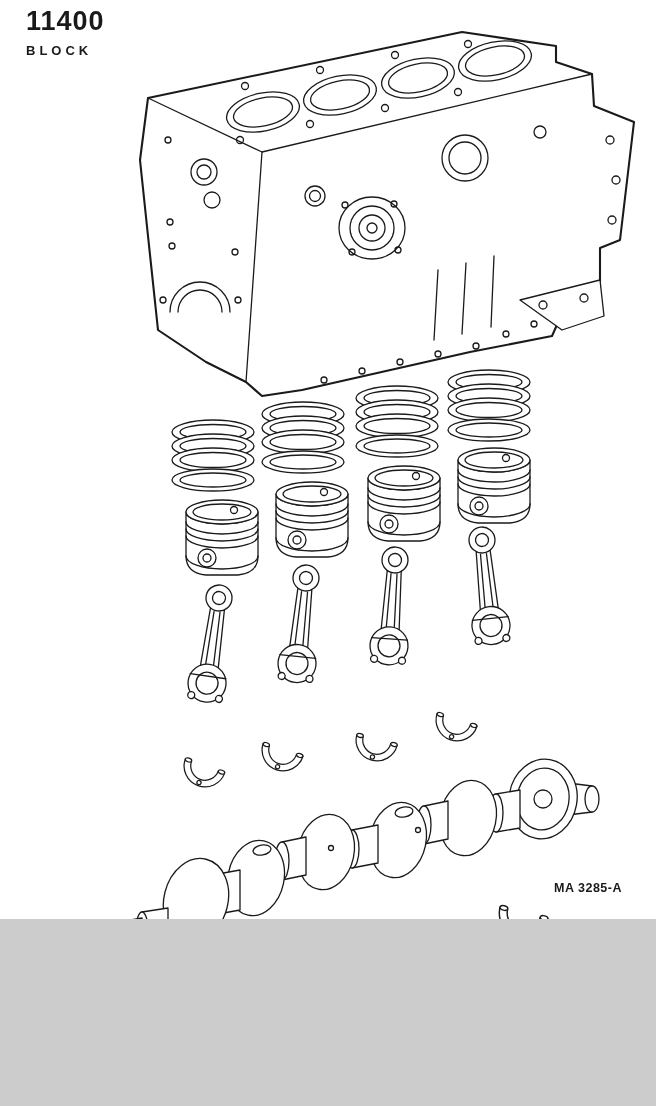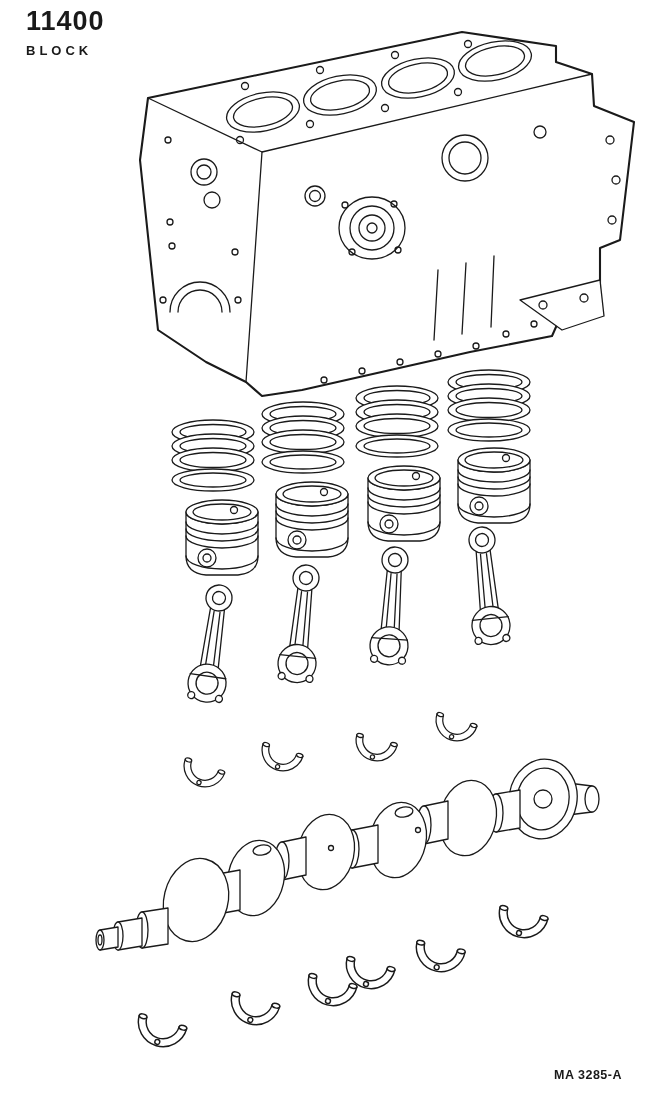--- a/index.html
+++ b/index.html
@@ -1,19 +1,19 @@
 <!DOCTYPE html>
 <html style="--ink: #1a1a1a; --paper: #ffffff;"><head>
 <meta charset="utf-8">
 <style>
   :root { --ink:#1a1a1a; --paper:#ffffff; }
   html,body { margin:0; padding:0; background:#cccccc; }
   .page {
     position:relative;
-    width:656px; height:1106px;
+    width:656px; height:919px;
     background:var(--paper);
     margin:0 auto;
     overflow:hidden;
     font-family:"Liberation Sans", sans-serif;
     color:var(--ink);
     outline:1px solid #e2e2e2;
   }
   .header { position:absolute; top:8px; left:26px; line-height:1; }
   .part-number {
     font-size:27px; font-weight:bold; letter-spacing:1px;

